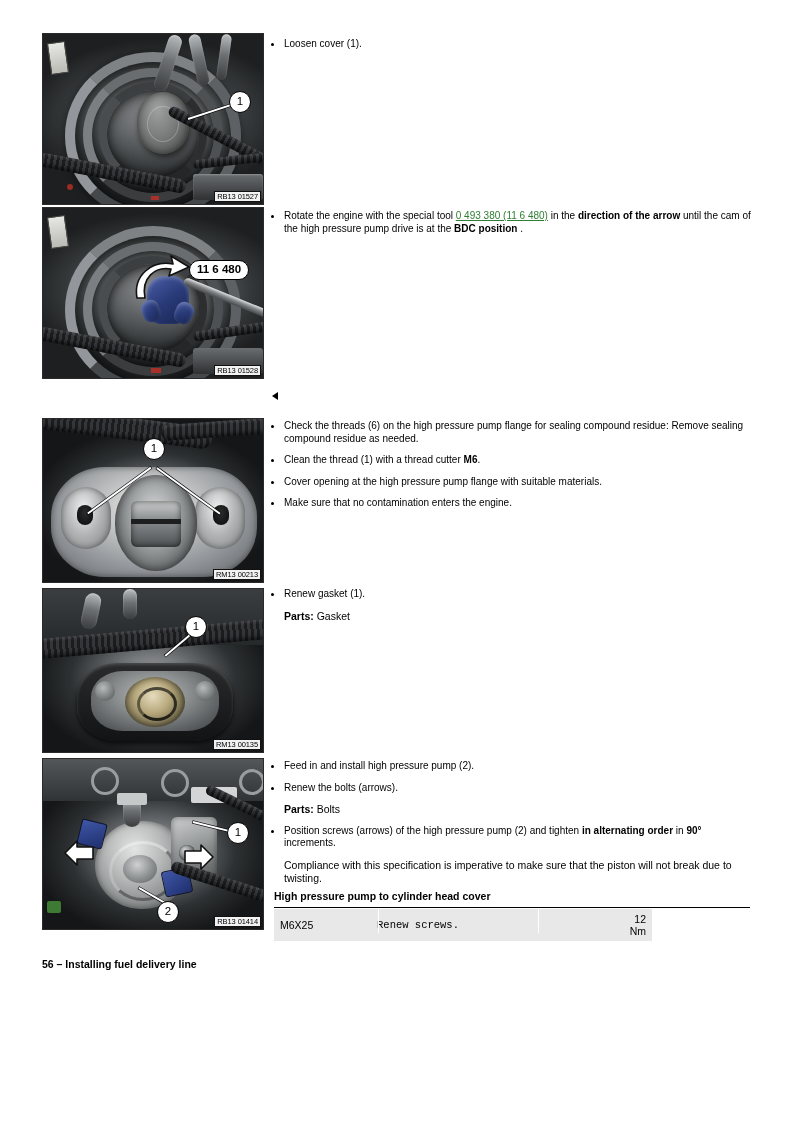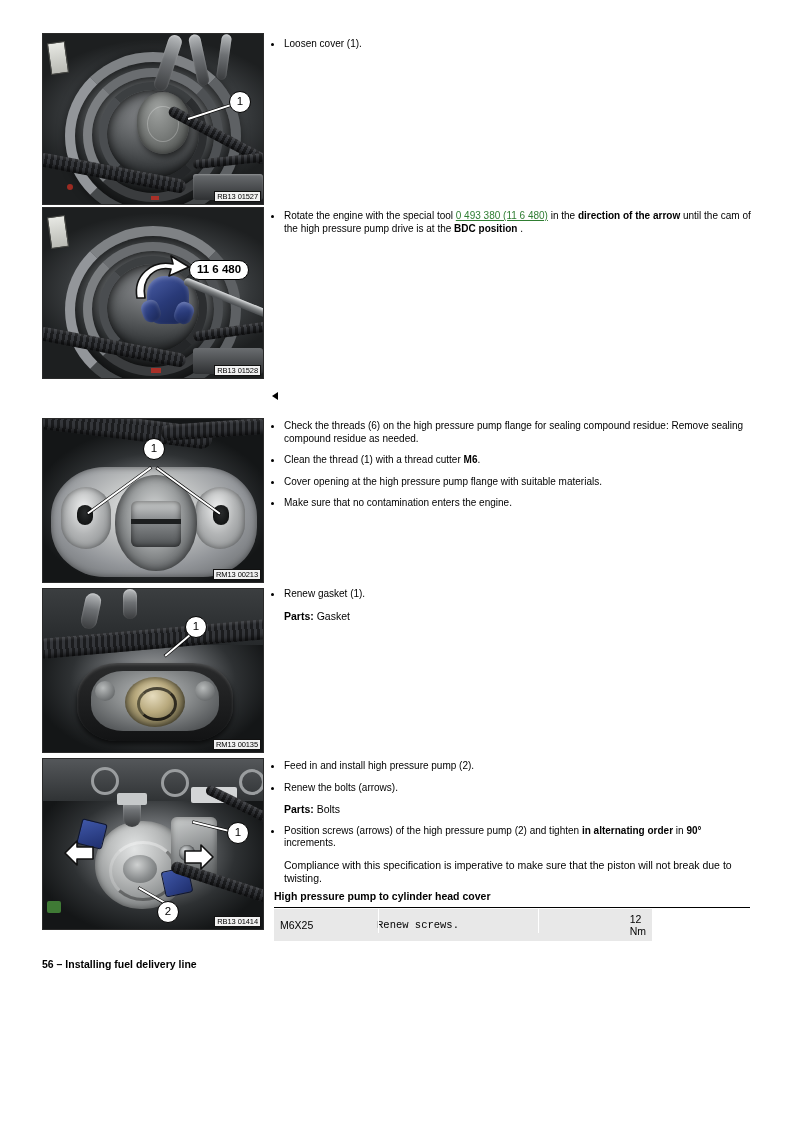--- a/index.html
+++ b/index.html
@@ -165,21 +165,21 @@
     left: 274px;
     width: 476px;
     height: 1px;
     background: #000;
   }
   .spec-sep {
     position: absolute;
     width: 1px;
     background: #ffffff;
   }
-  .col-torque { text-align: left; }
+  .col-torque { text-align: right; }
 
   
   .footer {
     position: absolute;
     left: 42px;
     font-size: 10.5px;
     font-weight: bold;
     color: #000;
   }
 

